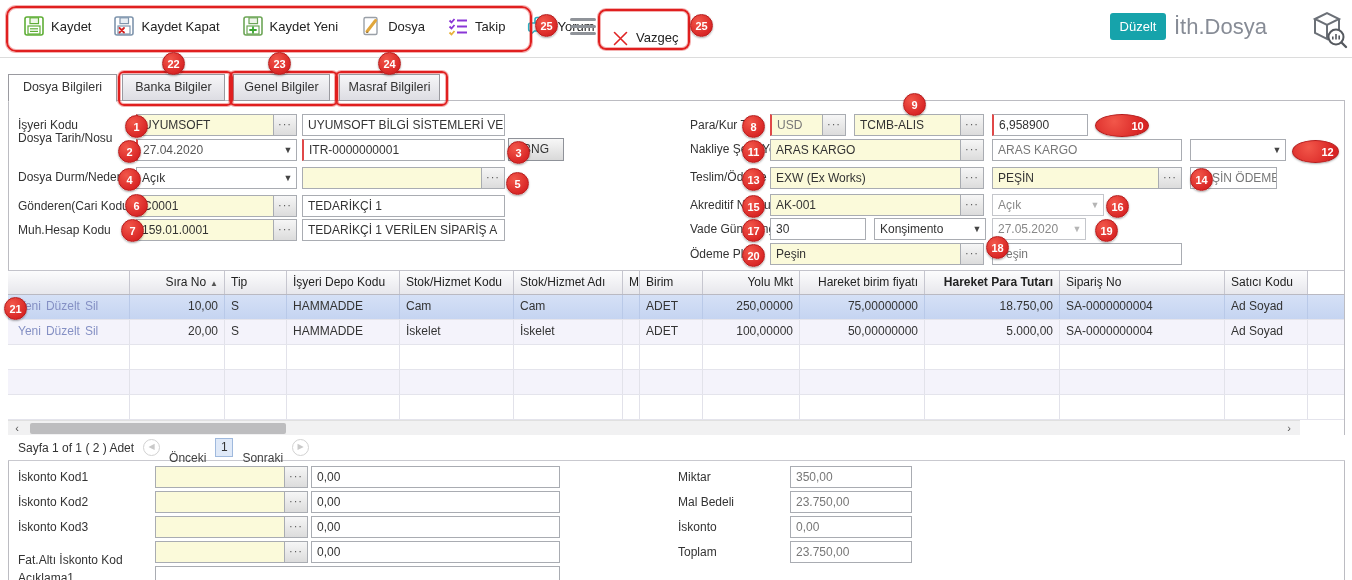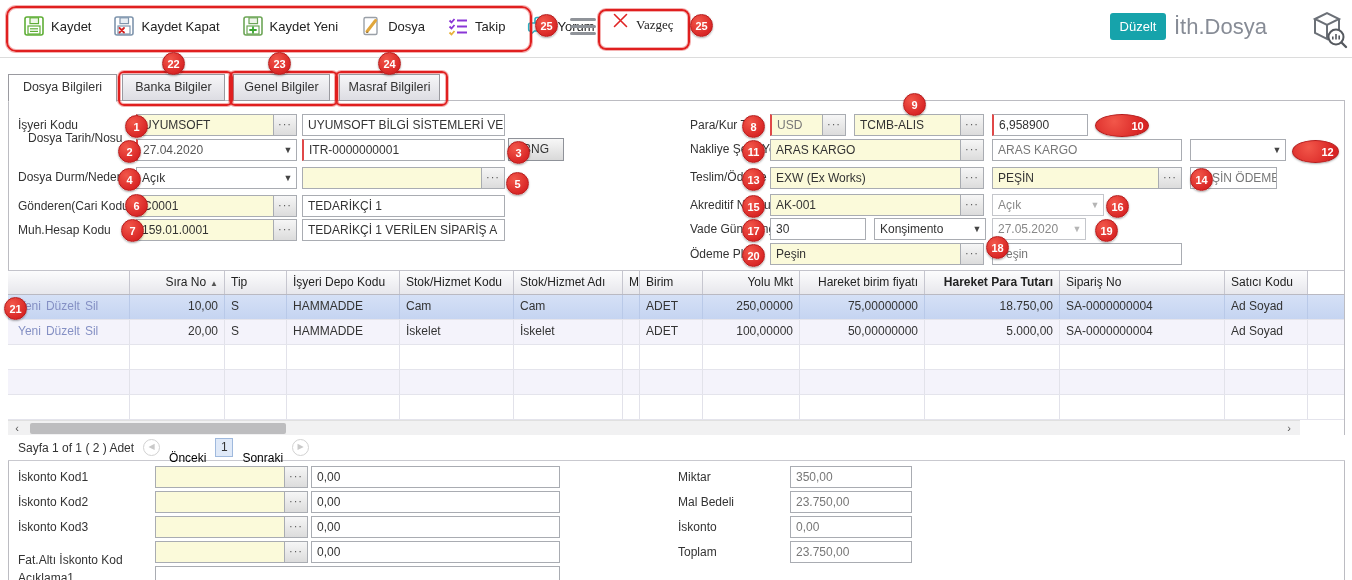--- a/index.html
+++ b/index.html
@@ -7,21 +7,21 @@
     width:1352px;height:580px;position:relative;overflow:hidden;background:#fff;
     font-family:"Liberation Sans","DejaVu Sans",sans-serif;font-size:12px;color:#333;
   }
   
   .toolbar{position:absolute;left:0;top:0;width:1352px;height:57px;background:#fff;border-bottom:1px solid #dcdcdc;}
   .tb-group{position:absolute;left:14px;top:11px;display:flex;align-items:center;gap:4px;}
   .tb-btn{display:flex;align-items:center;gap:6px;padding:4px 9px;font-size:13px;color:#222;cursor:pointer;white-space:nowrap;}
   .tb-btn svg{display:block;}
   .hamburger{position:absolute;left:570px;top:18px;width:26px;cursor:pointer;}
   .hamburger div{height:3px;background:#8f9399;border-radius:2px;margin-bottom:4px;}
-  .cancel-btn{position:absolute;left:612px;top:12px;display:flex;align-items:flex-end;gap:7px;font-size:13px;color:#222;cursor:pointer;font-family:Liberation Serif, serif;}
+  .cancel-btn{position:absolute;left:612px;top:30px;display:flex;align-items:flex-start;gap:7px;font-size:13px;color:#222;cursor:pointer;}
   .mode-btn{position:absolute;left:1110px;top:13px;width:56px;height:27px;background:#16a3ab;color:#fff;
     font-size:13px;border:none;border-radius:3px;display:flex;align-items:center;justify-content:center;cursor:pointer;}
   .app-title{position:absolute;left:1174px;top:14px;font-size:22px;color:#878c96;}
   .cube-icon{position:absolute;left:1302px;top:6px;cursor:pointer;}
   
   .tab{position:absolute;top:74px;height:27px;box-sizing:border-box;border:1px solid #9a9aa0;
     background:linear-gradient(#f6f6f8,#dddde3);font-size:12.5px;color:#333;line-height:24px;text-align:center;z-index:2;cursor:pointer;}
   .tab.active{background:#fff;border-bottom:1px solid #fff;height:28px;z-index:4;}
   .panel{position:absolute;left:8px;top:100px;width:1337px;height:480px;box-sizing:border-box;
     border:1px solid #bcbcc2;border-bottom:none;background:#fff;z-index:1;}
@@ -55,21 +55,21 @@
   .right{text-align:right;}
   .lnk{color:#8590c4;margin-right:5px;cursor:pointer;}
   .sorticon{font-size:8px;color:#555;margin-left:4px;}
   
   .hscroll{position:absolute;left:8px;top:420px;width:1292px;height:15px;background:#f1f1f2;border-top:1px solid #e0e0e0;z-index:2;}
   .hs-arrow{position:absolute;top:1px;width:14px;height:13px;color:#555;font-size:11px;line-height:13px;text-align:center;cursor:pointer;}
   .hs-thumb{position:absolute;left:22px;top:2px;width:256px;height:11px;background:#bdbdbf;border-radius:2px;cursor:pointer;}
   .pager{position:absolute;left:8px;top:435px;width:1337px;height:26px;box-sizing:border-box;border-bottom:1px solid #c9c9cf;
     display:flex;align-items:center;gap:9px;padding-left:10px;font-size:12px;color:#333;z-index:2;background:#fff;}
   .pg-circ{width:15px;height:15px;border-radius:50%;border:1px solid #d2d2d2;color:#c9c9c9;font-size:8px;line-height:14px;text-align:center;cursor:pointer;}
-  .pg-dim{color:#000000;margin-top:20px;}
+  .pg-dim{color:#404040;margin-top:20px;}
   .pg-page{min-width:16px;height:17px;background:#dfe9f8;border:1px solid #9fb9dd;text-align:center;line-height:16px;color:#333;cursor:pointer;}
   
   .ann-badge{position:absolute;width:21px;height:21px;border-radius:50%;
     background:radial-gradient(circle at 35% 30%,#f2574a,#d82424 75%);border:1px solid #b51d1d;color:#fff;
     font-size:11px;font-weight:bold;display:flex;align-items:center;justify-content:center;z-index:30;box-shadow:0 1px 2px rgba(0,0,0,.3);}
   .ann-outline{position:absolute;border:2px solid #e01f1f;z-index:25;pointer-events:none;
     box-shadow:0 0 0 1px rgba(224,31,31,.35), inset 0 0 0 1px rgba(224,31,31,.35);}
 </style>
 </head>
 <body>
@@ -179,21 +179,21 @@
 
 <div class="lbl" style="left:18px;top:115px;">İşyeri Kodu</div>
 <div class="fld yellow redleft lookup" style="left:136px;top:114px;width:161px;">
   <span class="val">UYUMSOFT</span>
   <span class="dots">···</span>
 </div>
 <div class="fld" style="left:302px;top:114px;width:203px;">
   <span class="val">UYUMSOFT BİLGİ SİSTEMLERİ VE</span>
 </div>
 
-<div class="lbl" style="left:18px;top:128px;margin-left:10px;">Dosya Tarih/Nosu</div>
+<div class="lbl" style="left:18px;top:128px;">Dosya Tarih/Nosu</div>
 <div class="fld redleft" style="left:136px;top:139px;width:161px;">
   <span class="val" style="color:#555;">27.04.2020</span>
   <span class="caret">▼</span>
 </div>
 <div class="fld redleft" style="left:302px;top:139px;width:203px;">
   <span class="val">ITR-0000000001</span>
 </div>
 <div class="smallbtn" style="left:508px;top:138px;width:56px;">BNG</div>
 
 <div class="lbl" style="left:18px;top:167px;">Dosya Durm/Neden</div>

